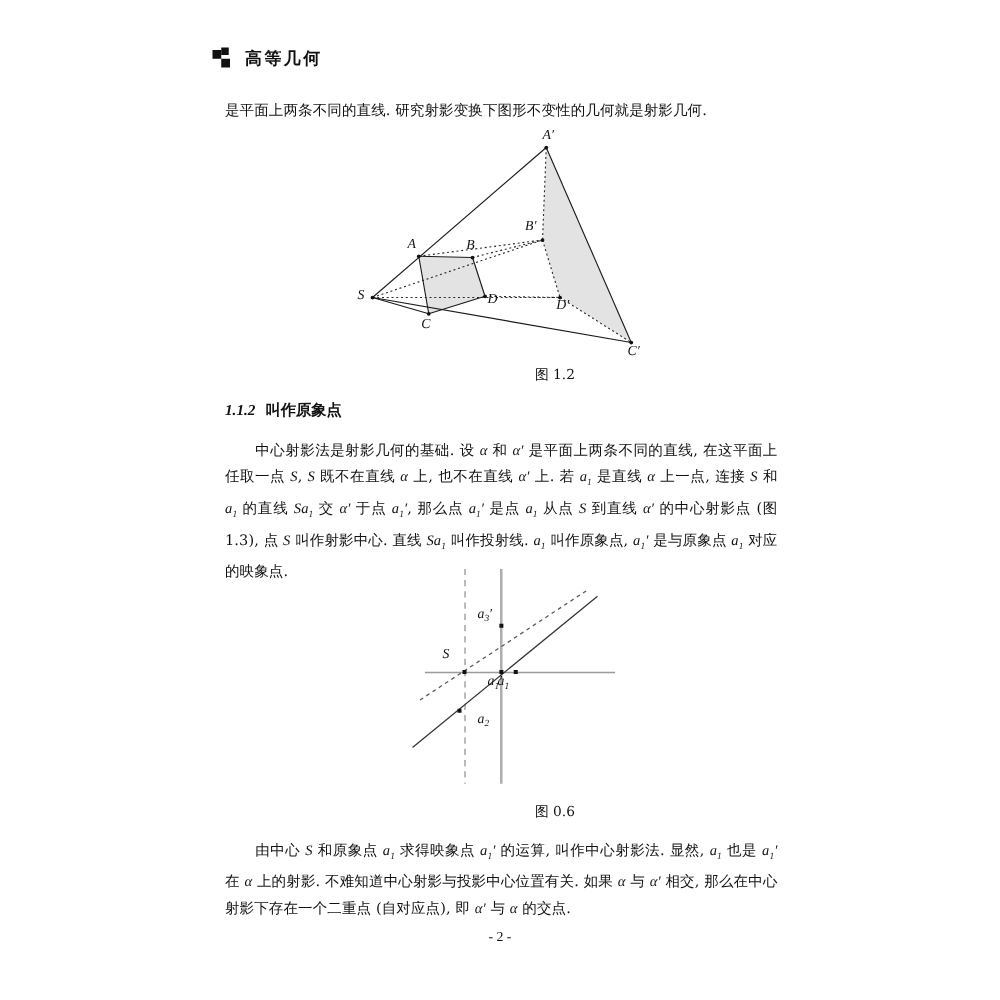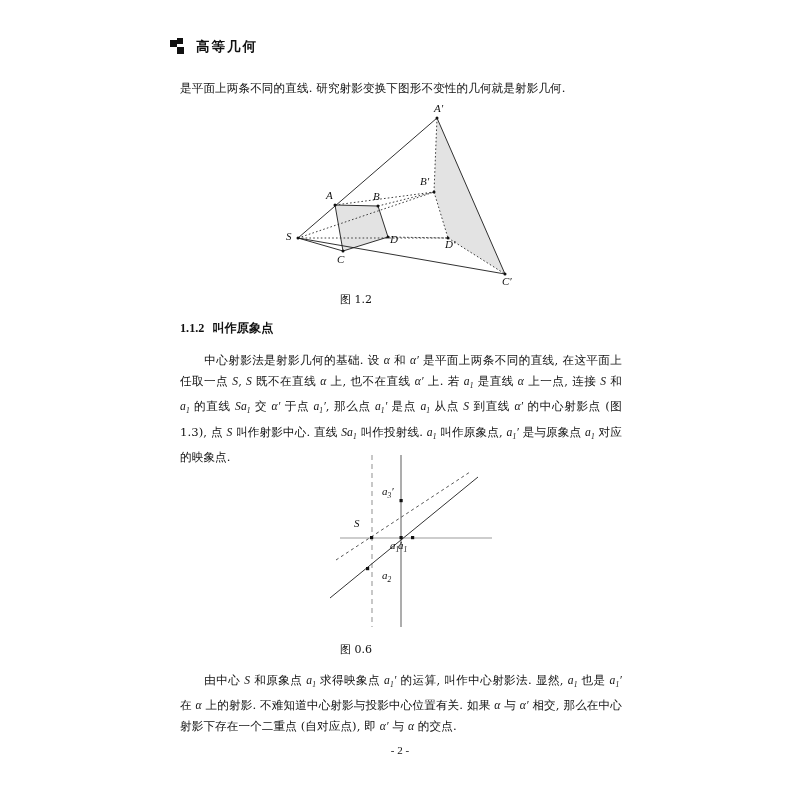--- a/index.html
+++ b/index.html
@@ -50,26 +50,26 @@
 
   .line1 { left:180px; top:78px; width:442px; }
   .para2 { left:180px; top:350px; width:442px; }
   .para3 { left:180px; top:670px; width:442px; }
 
   .section-head {
     position:absolute; left:180px; top:320px;
     font-family:"DejaVu Serif","Liberation Serif",serif;
     font-size:12.2px; font-weight:bold; color:#111;
   }
-  .section-head .num { font-family:"Liberation Serif",serif; margin-right:8px; }
+  .section-head .num { font-family:"Liberation Serif",serif; margin-right:8px;font-style:italic; }
 
   .fig-caption {
     position:absolute;
     font-family:"DejaVu Serif","Liberation Serif",serif;
-    font-size:11px; color:#111; text-align:left; width:120px;
+    font-size:11px; color:#111; text-align:right; width:120px;
   }
   .cap12 { left:340px; top:292px; }
   .cap13 { left:340px; top:642px; }
 
   .page-number {
     position:absolute; left:0; top:744px; width:800px;
     text-align:center;
     font-family:"Liberation Serif",serif; font-size:11px; color:#111;
   }
 

